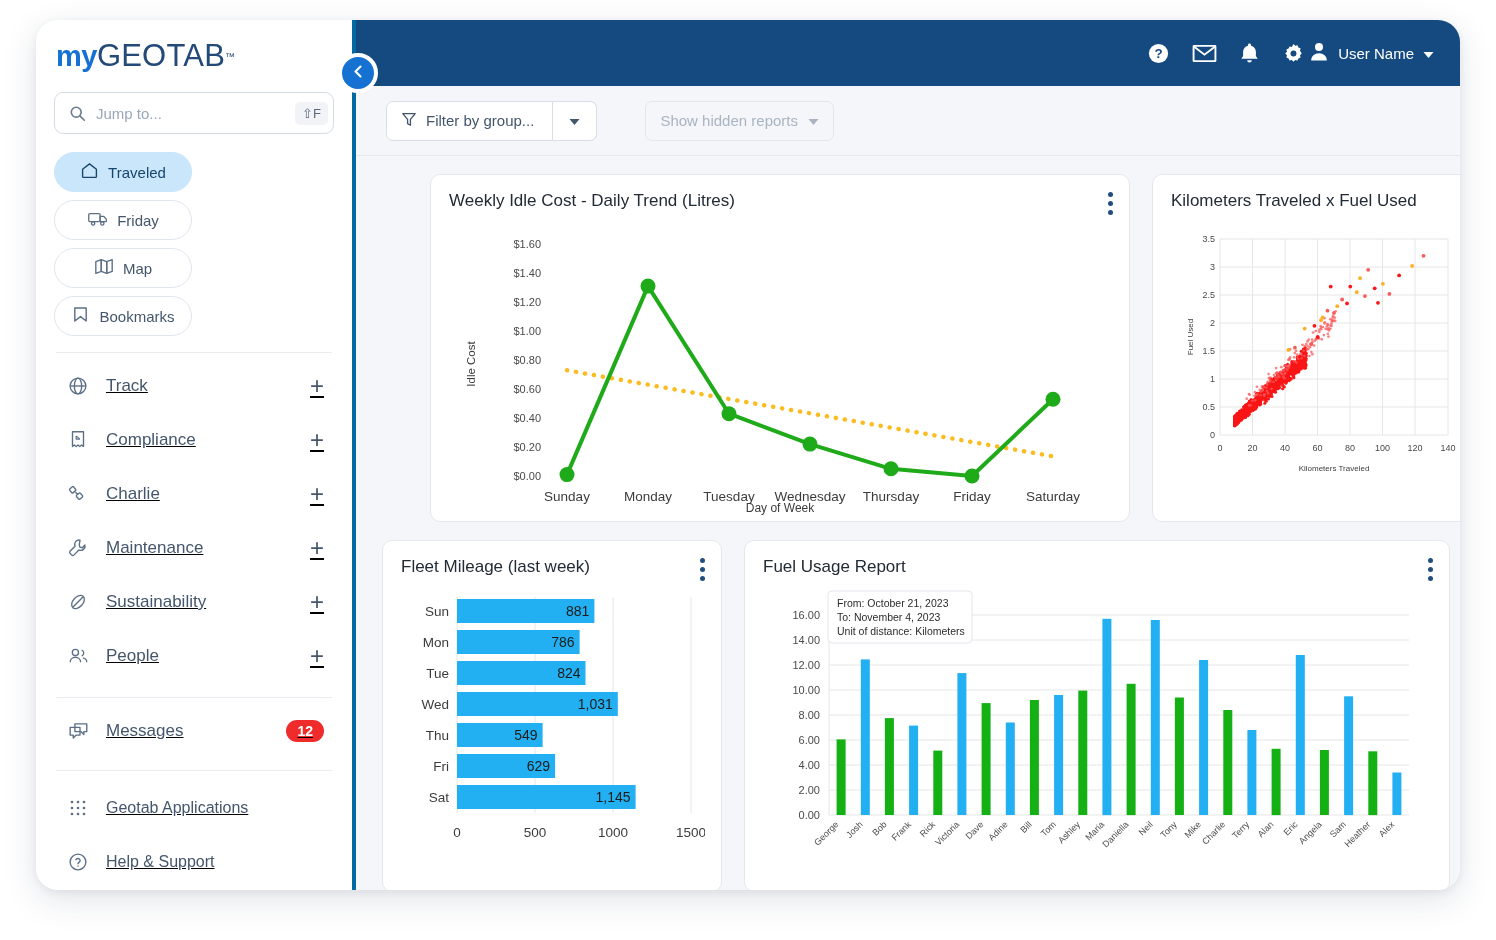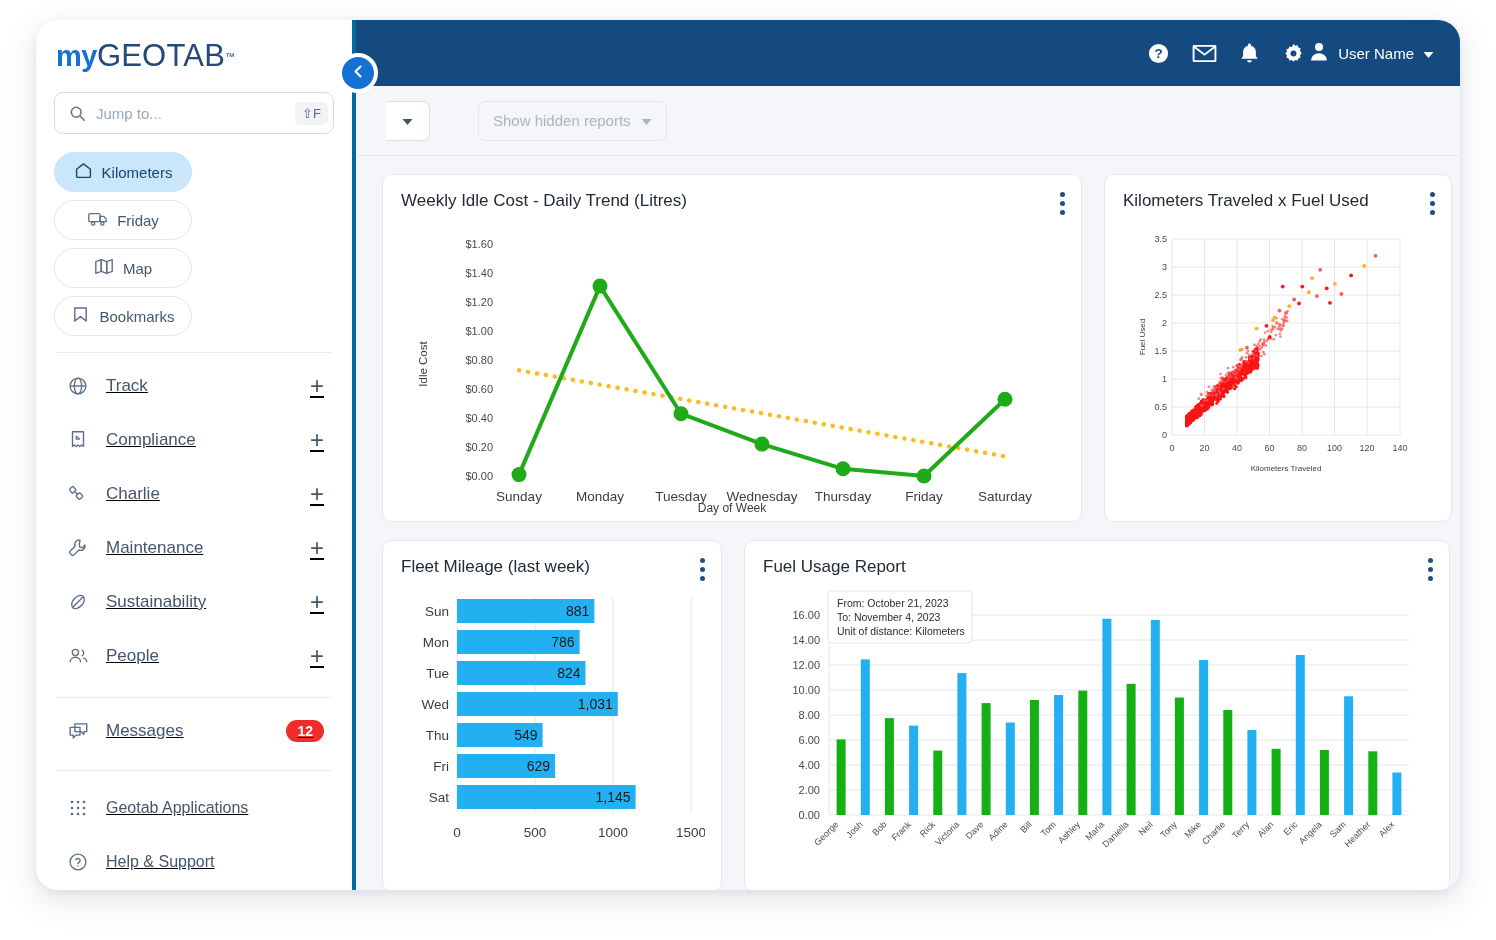--- a/index.html
+++ b/index.html
@@ -175,21 +175,21 @@
     position: relative;
     padding: 16px 18px 10px 18px;
   }
   .card-title { font-size: 17px; color: #222b36; }
   .kebab {
     position: absolute; right: 16px; top: 17px;
     display: flex; flex-direction: column; gap: 4px; cursor: pointer;
   }
   .kebab i { width: 5px; height: 5px; border-radius: 50%; background: #1f4e7e; display:block; }
 
-  .card-idle { width: 700px; height: 348px; }
+  .card-idle { width: 700px; height: 348px; margin-left: 48px; }
   .card-scatter { flex: 1; height: 348px; }
   .card-mileage { width: 340px; height: 352px; }
   .card-fuel { flex: 1; height: 352px; }
 
   svg.plot { display: block; }
   .ax-lab { font-size: 11px; fill: #4a4a4a; font-family: "Liberation Sans", sans-serif; }
   .ax-lab-sm { font-size: 9px; fill: #4a4a4a; font-family: "Liberation Sans", sans-serif; }
   .ax-title { font-size: 11.5px; fill: #3c3c3c; font-family: "Liberation Sans", sans-serif; }
   .ax-title-sm { font-size: 8px; fill: #3c3c3c; font-family: "Liberation Sans", sans-serif; }
   .barlabel { font-size: 14px; fill: #1b1b1b; font-family: "Liberation Sans", sans-serif; }
@@ -222,21 +222,21 @@
       <span class="kbd">⇧F</span>
     </div>
 
     <div class="pill-grid">
       <div class="pill active">
         <span>
           <svg width="19" height="19" viewBox="0 0 22 22" fill="none" stroke="#17456e" stroke-width="1.6" stroke-linejoin="round">
               <path d="M3 9.5 11 3.3l8 6.2V18a1 1 0 0 1-1 1H4a1 1 0 0 1-1-1z"></path>
             </svg>
         </span>
-        <span>Kilometers</span>
+        <span>Traveled</span>
       </div>
       <div class="pill">
         <span>
           <svg width="21" height="19" viewBox="0 0 24 20" fill="none" stroke="#5c6f86" stroke-width="1.5" stroke-linejoin="round">
               <rect x="2" y="4.5" width="13" height="9" rx="1.3"></rect>
               <path d="M15 7.5h4l3 3.2v2.8h-7z"></path>
               <circle cx="7" cy="15.6" r="1.9"></circle>
               <circle cx="17.5" cy="15.6" r="1.9"></circle>
             </svg>
         </span>
@@ -424,20 +424,28 @@
         <span>
           <svg width="11" height="8" viewBox="0 0 11 8" fill="#fff">
               <polygon points="0.5,1 10.5,1 5.5,7"></polygon>
             </svg>
         </span>
       </div>
     </div>
 
     <div class="filterbar">
       <div class="filter-group">
+        <div class="filter-main">
+          <span>
+            <svg width="16" height="16" viewBox="0 0 18 18" fill="none" stroke="#44566c" stroke-width="1.5" stroke-linejoin="round">
+                <path d="M2 3h14l-5.4 6.4V16L7.4 14.2V9.4z"></path>
+              </svg>
+          </span>
+          <span>Filter by group...</span>
+        </div>
         <div class="filter-caret">
           <span>
             <svg width="11" height="8" viewBox="0 0 11 8" fill="#44566c">
                 <polygon points="0.5,1 10.5,1 5.5,7"></polygon>
               </svg>
           </span>
         </div>
       </div>
       <div class="hidden-reports">
         <span>Show hidden reports</span>

